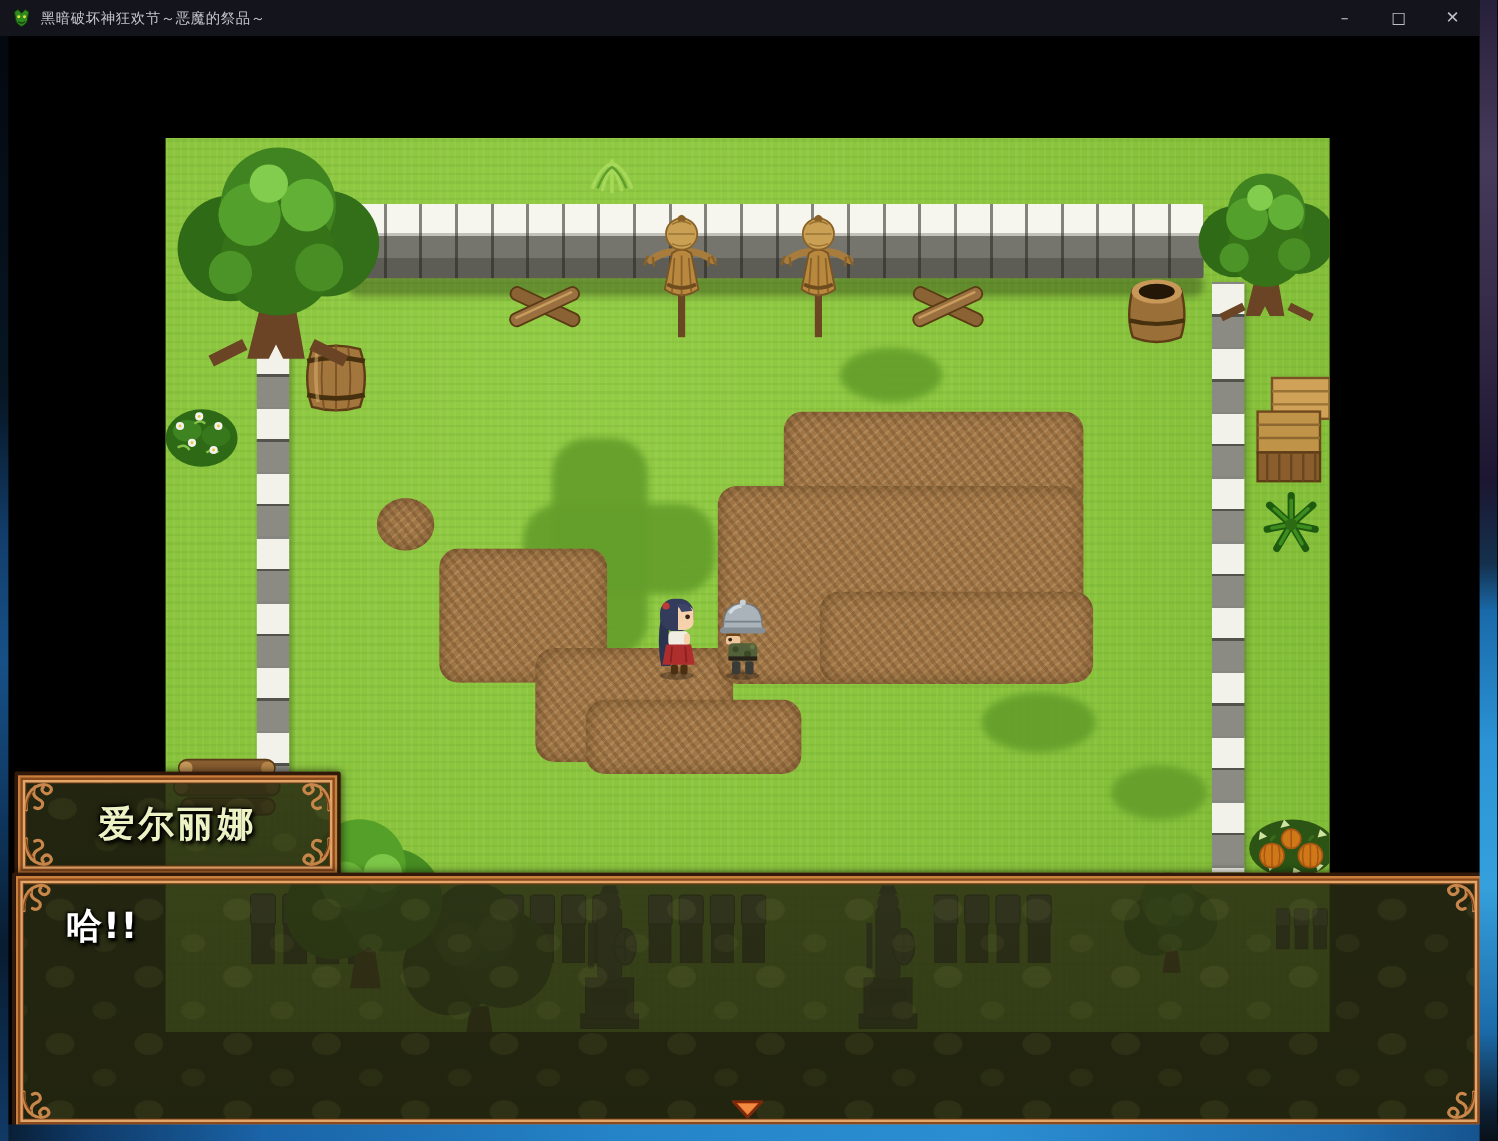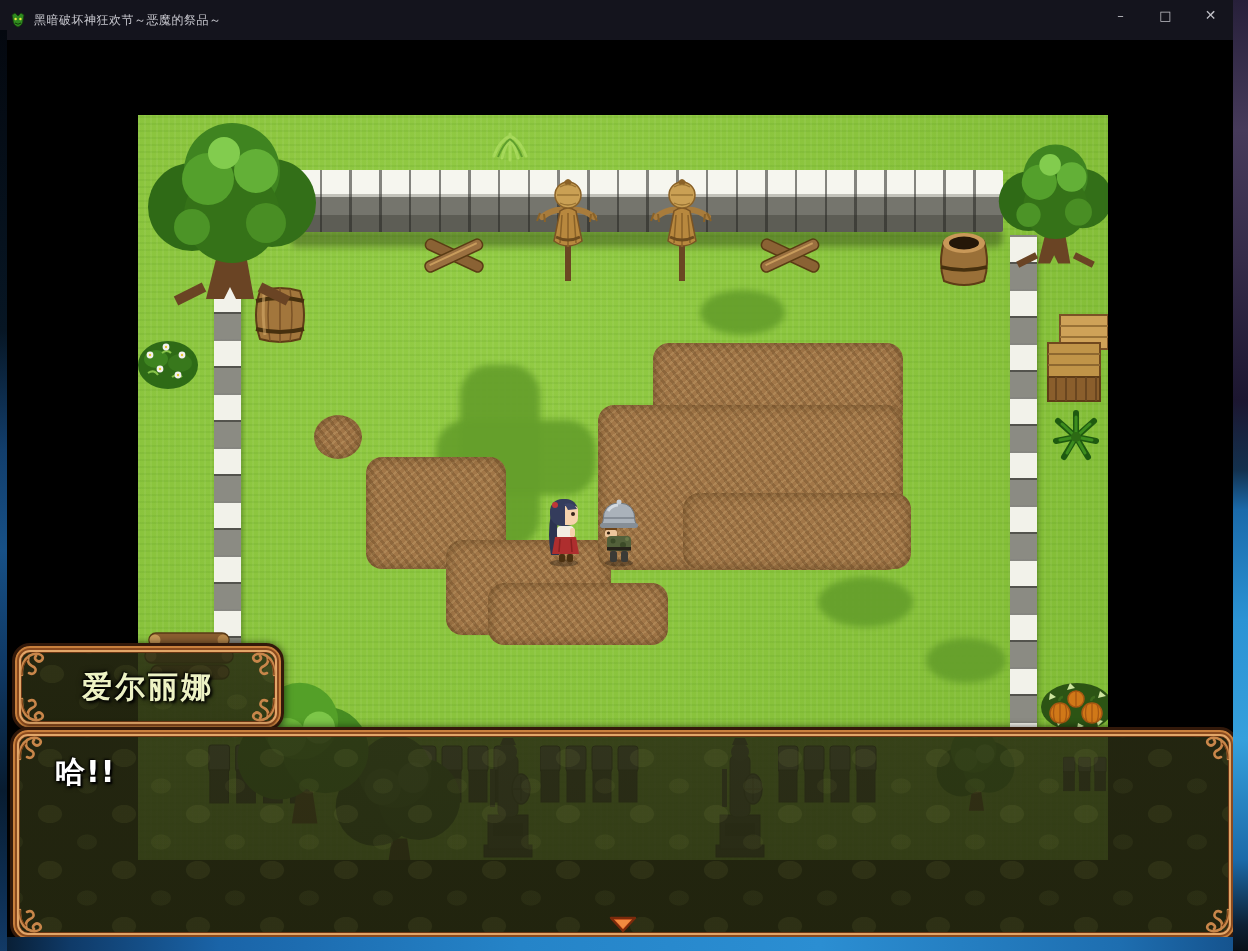--- a/index.html
+++ b/index.html
@@ -1,20 +1,20 @@
 <!DOCTYPE html>
 <html><head>
 <meta charset="utf-8">
 <style>
   html,body{margin:0;padding:0;background:#000;}
   .screen{position:relative;width:1248px;height:951px;overflow:hidden;background:#000;
           font-family:"DejaVu Sans","Liberation Sans",sans-serif;}
 
   
-  .titlebar{position:absolute;left:0;top:0;width:1233px;height:40px;background:#14141d;
+  .titlebar{position:absolute;left:0;top:0;width:1233px;height:30px;background:#14141d;
             display:flex;align-items:center;z-index:60;}
   .titlebar .appicon{width:16px;height:16px;margin:0 8px 0 10px;flex:0 0 auto;}
   .titlebar .apptitle{font-size:12px;color:#c6c6cd;letter-spacing:.5px;white-space:nowrap;}
   .wincontrols{position:absolute;right:0;top:0;height:30px;display:flex;}
   .winbtn{width:45px;height:30px;display:flex;align-items:center;justify-content:center;
           color:#bfbfc6;font-size:13px;cursor:default;}
   .winbtn.close{font-size:14px;}
 
   
   .wp-right{position:absolute;right:0;top:0;width:15px;height:951px;z-index:70;
@@ -50,21 +50,21 @@
       linear-gradient(180deg,#f6f6ef 0 24px,#c2c2ba 24px 27px,#75756d 27px 45px,#5d5d55 45px 62px);}
   .fence-v{position:absolute;
     background:
       repeating-linear-gradient(180deg, rgba(28,28,24,.5) 0 2px, transparent 2px 27px),
       repeating-linear-gradient(180deg, #f2f2ea 0 27px, #8b8b83 27px 54px);
     box-shadow:2px 2px 4px rgba(20,40,10,.3);}
   .fence-shadow{position:absolute;background:rgba(28,44,12,.38);filter:blur(3px);border-radius:8px;}
   .dark-prop{filter:brightness(.62) saturate(.8);}
 
   
-  .rm-window{position:absolute;border:3px solid #33190a;border-radius:18px;z-index:40;
+  .rm-window{position:absolute;border:3px solid #33190a;border-radius:2px;z-index:40;
     box-shadow: inset 0 0 0 2px #c9803d, inset 0 0 0 4px #8a4a1e, inset 0 0 0 6px #e2a668,
                 inset 0 0 0 7px #6a3614, 0 1px 8px rgba(0,0,0,.7);
     background:
       radial-gradient(rgba(150,160,80,.10) 22%, transparent 24%) 0 0/74px 56px,
       radial-gradient(rgba(150,160,80,.08) 18%, transparent 20%) 37px 28px/74px 56px,
       linear-gradient(rgba(41,44,19,.85), rgba(38,41,16,.88));}
   .flourish{position:absolute;width:26px;height:26px;z-index:41;}
   .fl-tl{left:5px;top:5px;}
   .fl-tr{right:5px;top:5px;transform:scaleX(-1);}
   .fl-bl{left:5px;bottom:5px;transform:scaleY(-1);}

